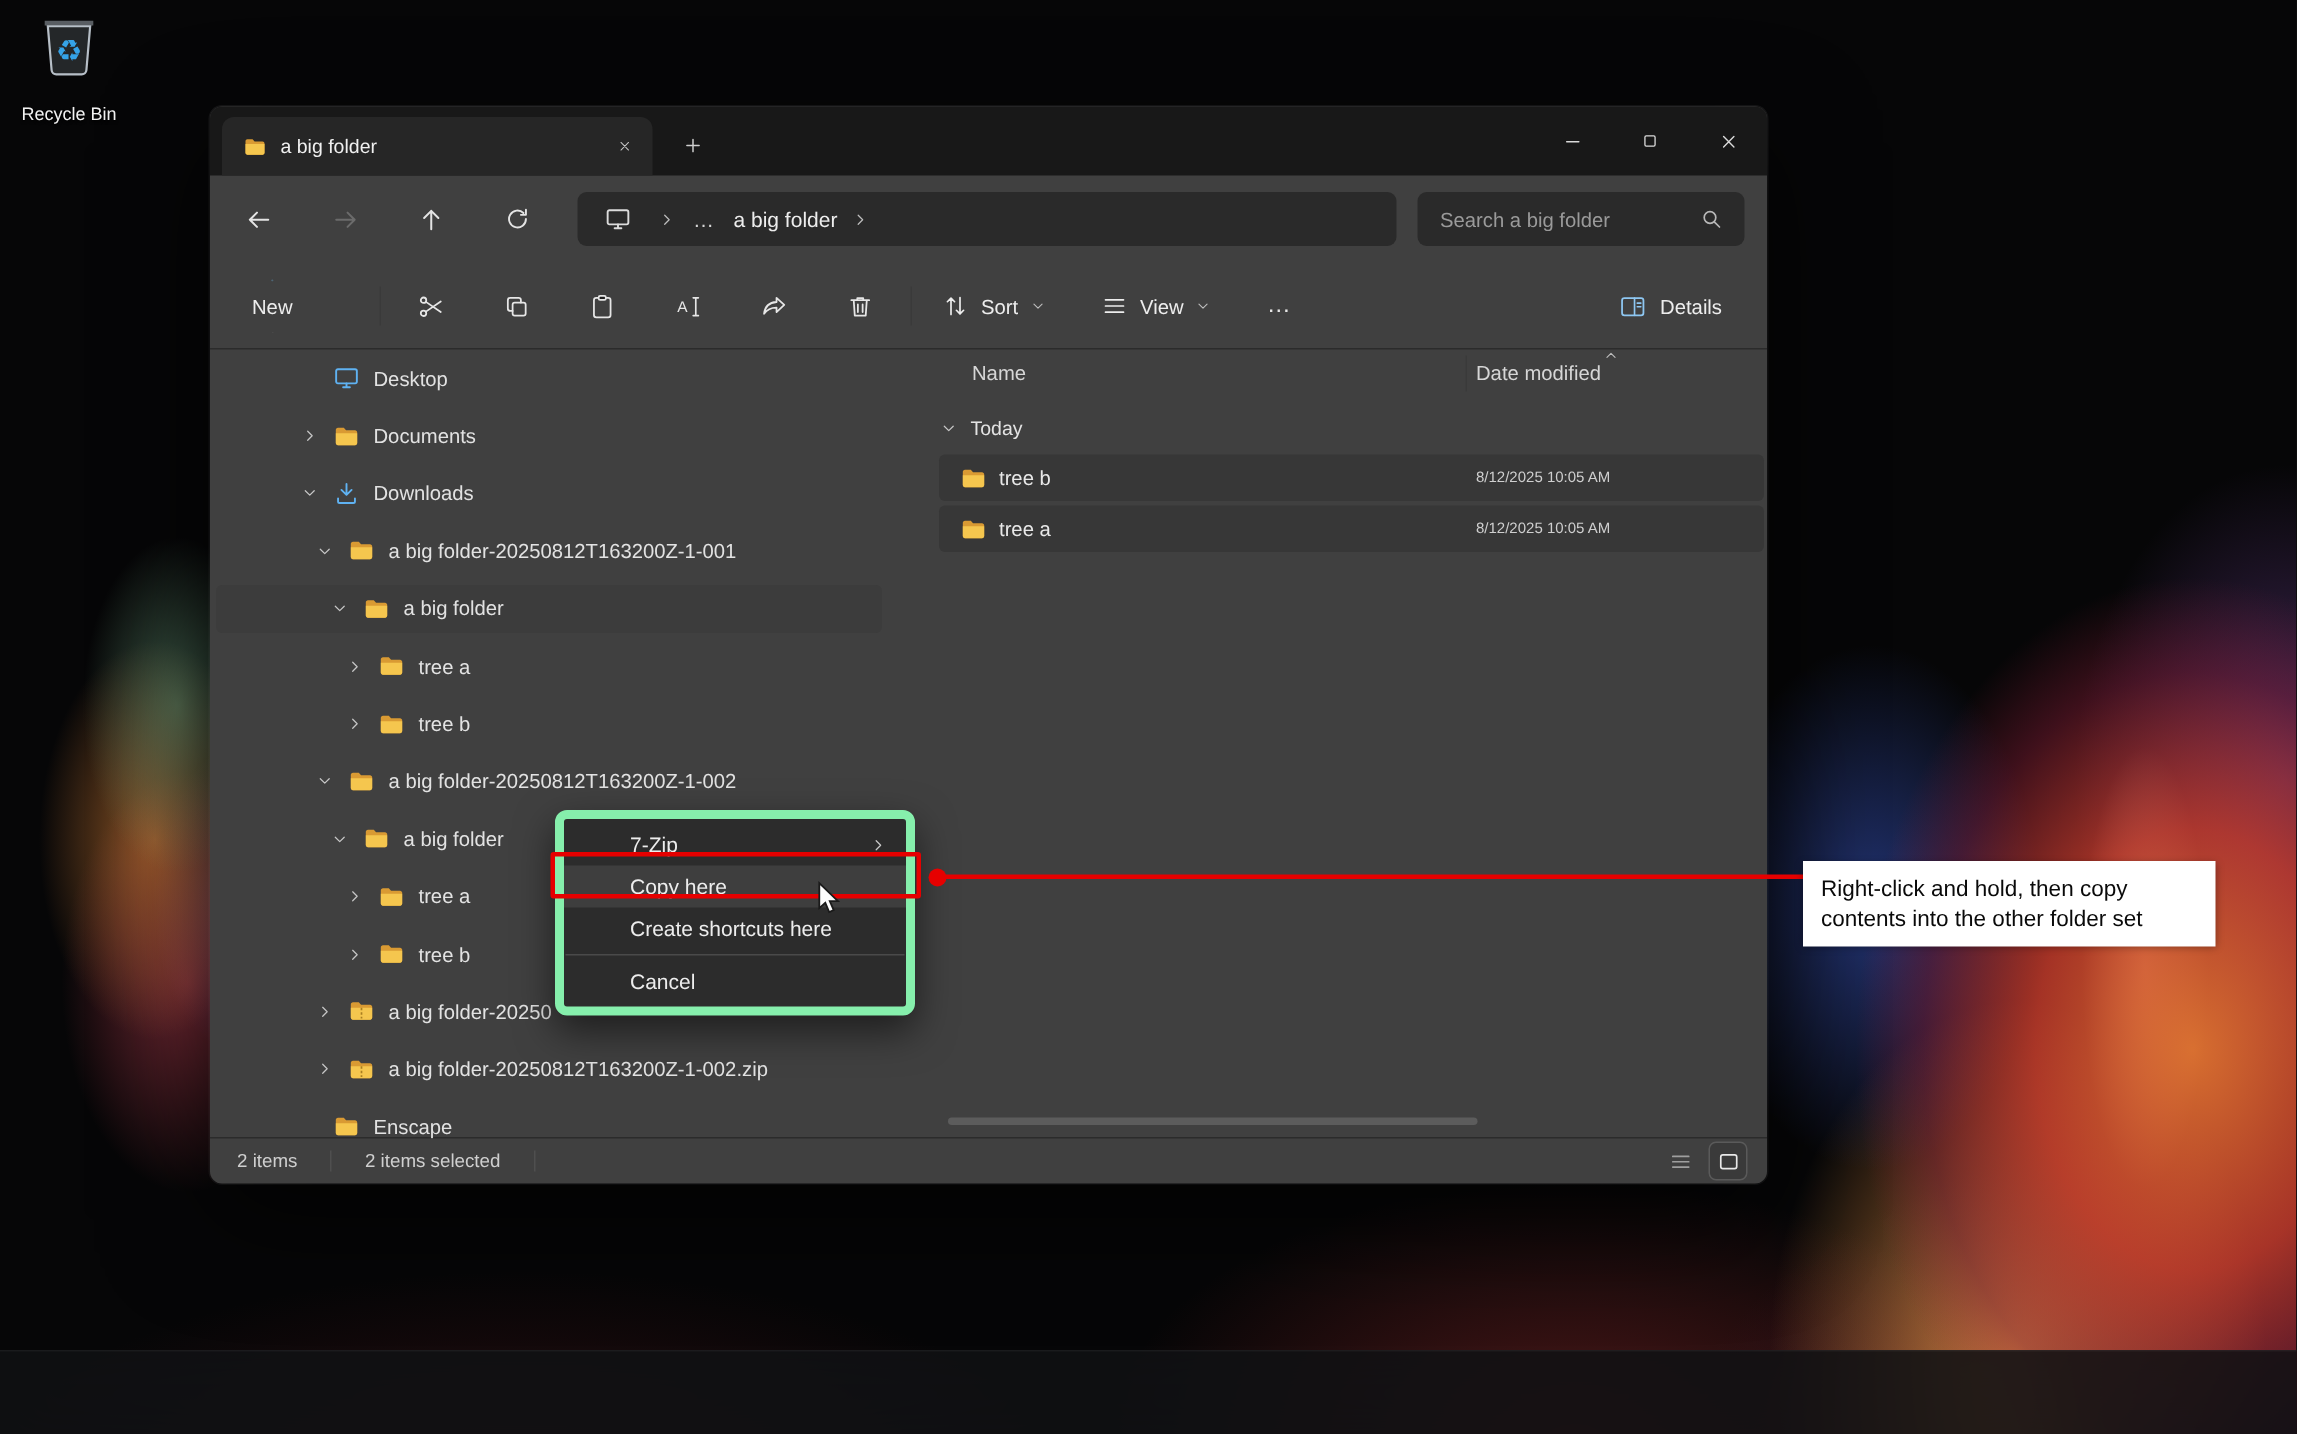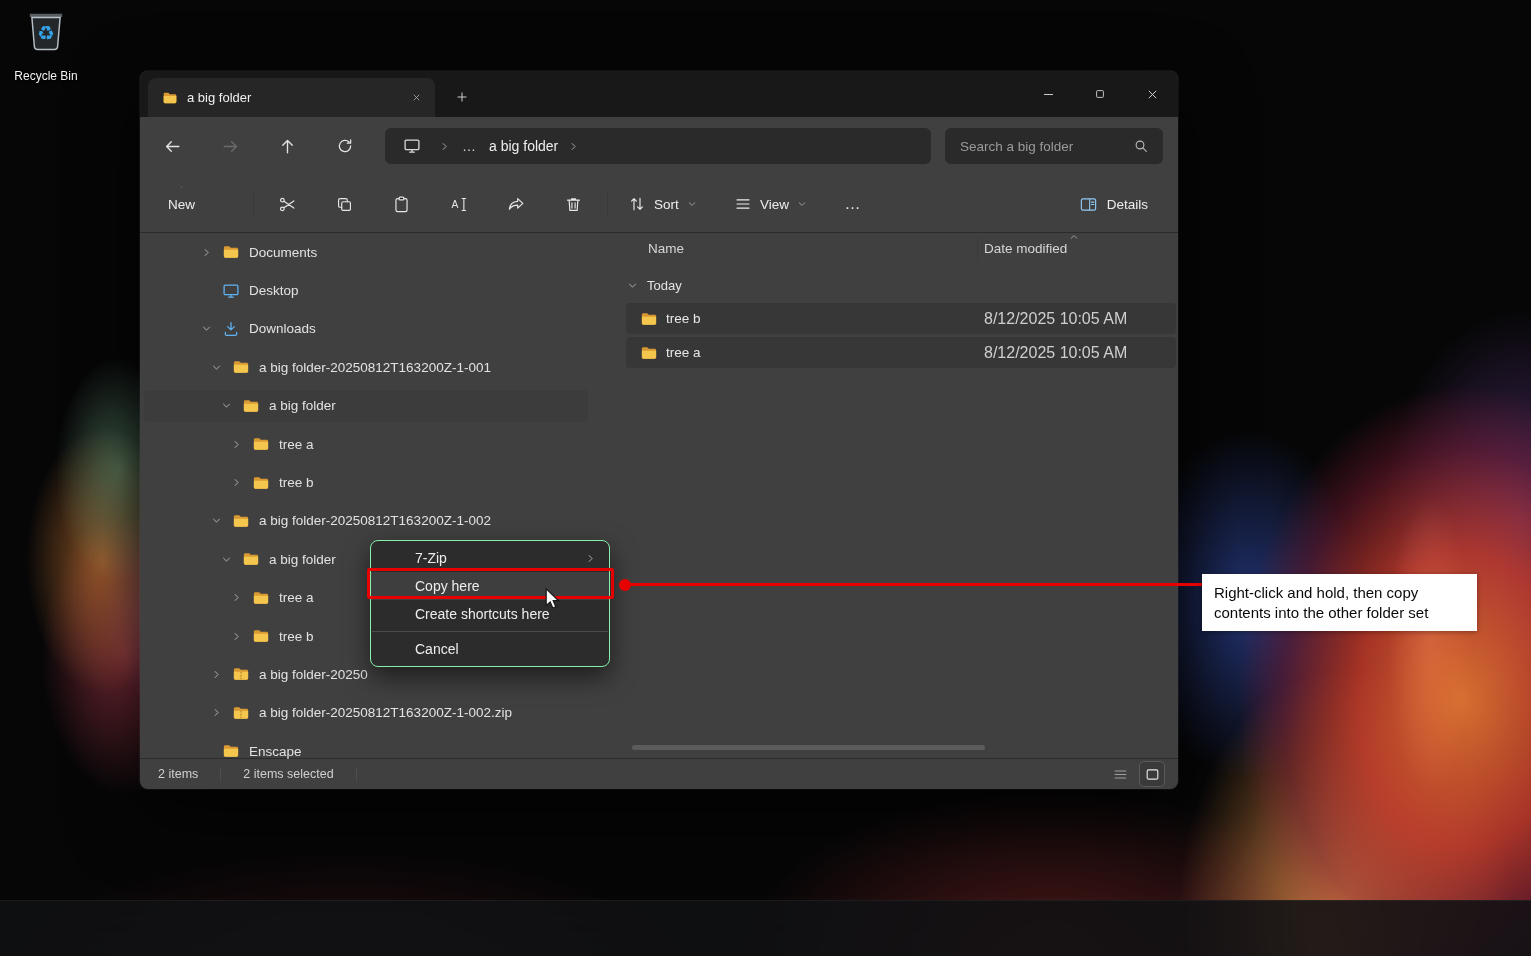--- a/index.html
+++ b/index.html
@@ -86,35 +86,35 @@
   .filepane{position:absolute;left:470px;top:162px;width:568px;height:526px;}
   .fl-h-name{position:absolute;left:38px;top:8px;font-size:13.5px;color:#d6d6d6;}
   .fl-h-date{position:absolute;left:374px;top:8px;font-size:13.5px;color:#d6d6d6;}
   .fl-h-sep{position:absolute;left:367px;top:4px;width:1px;height:24px;background:#3a3a3a;}
   .fl-h-sort{position:absolute;left:459px;top:-1px;width:10px;height:10px;color:#bdbdbd;}
   .fl-group{position:absolute;left:0;top:38px;height:28px;display:flex;align-items:center;gap:9px;padding-left:17px;font-size:13px;color:#e3e3e3;}
   .fl-group .gchev{width:11px;height:11px;color:#c6c6c6;}
   .frow{position:absolute;left:16px;right:2px;height:31px;border-radius:4px;display:flex;align-items:center;font-size:13.5px;color:#e8e8e8;}
   .frow.sel{background:#373737;}
   .frow .ficon{margin-left:14px;margin-right:8px;}
-  .frow .fdate{position:absolute;left:358px;font-size:16px;color:#cfcfcf;}
+  .frow .fdate{position:absolute;left:358px;font-size:10px;color:#cfcfcf;}
   .frow0{top:70px;} .frow1{top:104px;}
   .fl-scroll{position:absolute;left:22px;top:512px;width:353px;height:5px;background:#5c5c5c;border-radius:3px;}
 
   .statusbar{position:absolute;left:0;right:0;bottom:0;height:30px;border-top:1px solid #2b2b2b;
     display:flex;align-items:center;gap:22px;padding-left:18px;font-size:12.5px;color:#cfcfcf;}
   .sb-sep{width:1px;height:14px;background:#4f4f4f;}
   .sb-views{position:absolute;right:14px;top:3px;display:flex;gap:8px;}
   .sb-vbtn{width:24px;height:24px;display:flex;align-items:center;justify-content:center;color:#9f9f9f;border-radius:4px;}
   .sb-vbtn svg{width:17px;height:17px;}
   .sb-vbtn.active{color:#e8e8e8;background:#3a3a3a;outline:1px solid #5a5a5a;}
 
   
   .ctxmenu{position:absolute;left:370px;top:540px;width:240px;box-sizing:border-box;background:#2c2c2c;
-    border:1px solid #86efac;border-radius:8px;box-shadow:0 10px 26px rgba(0,0,0,.55);padding:3px 0;z-index:20;}
+    border:6px solid #86efac;border-radius:8px;box-shadow:0 10px 26px rgba(0,0,0,.55);padding:3px 0;z-index:20;}
   .cmi{height:28px;display:flex;align-items:center;padding:0 14px 0 44px;font-size:14px;color:#ededed;position:relative;}
   .cmi.hov{background:#3e3e3e;}
   .cmi.bold{font-weight:bold;color:#fff;}
   .cm-sub{position:absolute;right:13px;width:11px;height:11px;color:#c9c9c9;}
   .cm-sep{height:1px;background:#4a4a4a;margin:3px 1px;}
 
   
   .ann-rect{position:absolute;left:367px;top:568px;width:247px;height:31px;border:3px solid #e60000;border-radius:2px;box-sizing:border-box;z-index:30;}
   .ann-dot{position:absolute;left:619px;top:579px;width:12px;height:12px;border-radius:50%;background:#e60000;z-index:30;}
   .ann-line{position:absolute;left:625px;top:583px;width:577px;height:3px;background:#e60000;z-index:30;}
@@ -409,36 +409,36 @@
       <div class="tb-details">
         <svg class="ic">
             <use href="#i-details"></use>
           </svg>
         <span>Details</span>
       </div>
     </div>
 
     <div class="tree">
       <div class="trow l0">
-        <span class="chev">
-            <svg class="ic">
-              <use href="#i-chev-r"></use>
-            </svg>
-          </span>
-        <svg class="ic ficon">
-            <use href="#i-folder"></use>
-          </svg>
-        <span class="lbl">Documents</span>
-      </div>
-      <div class="trow l0">
         <span class="chev"></span>
         <svg class="ic ficon blue">
             <use href="#i-monitor"></use>
           </svg>
         <span class="lbl">Desktop</span>
+      </div>
+      <div class="trow l0">
+        <span class="chev">
+            <svg class="ic">
+              <use href="#i-chev-r"></use>
+            </svg>
+          </span>
+        <svg class="ic ficon">
+            <use href="#i-folder"></use>
+          </svg>
+        <span class="lbl">Documents</span>
       </div>
       <div class="trow l0">
         <span class="chev">
             <svg class="ic">
               <use href="#i-chev-d"></use>
             </svg>
           </span>
         <svg class="ic ficon blue">
             <use href="#i-download"></use>
           </svg>

